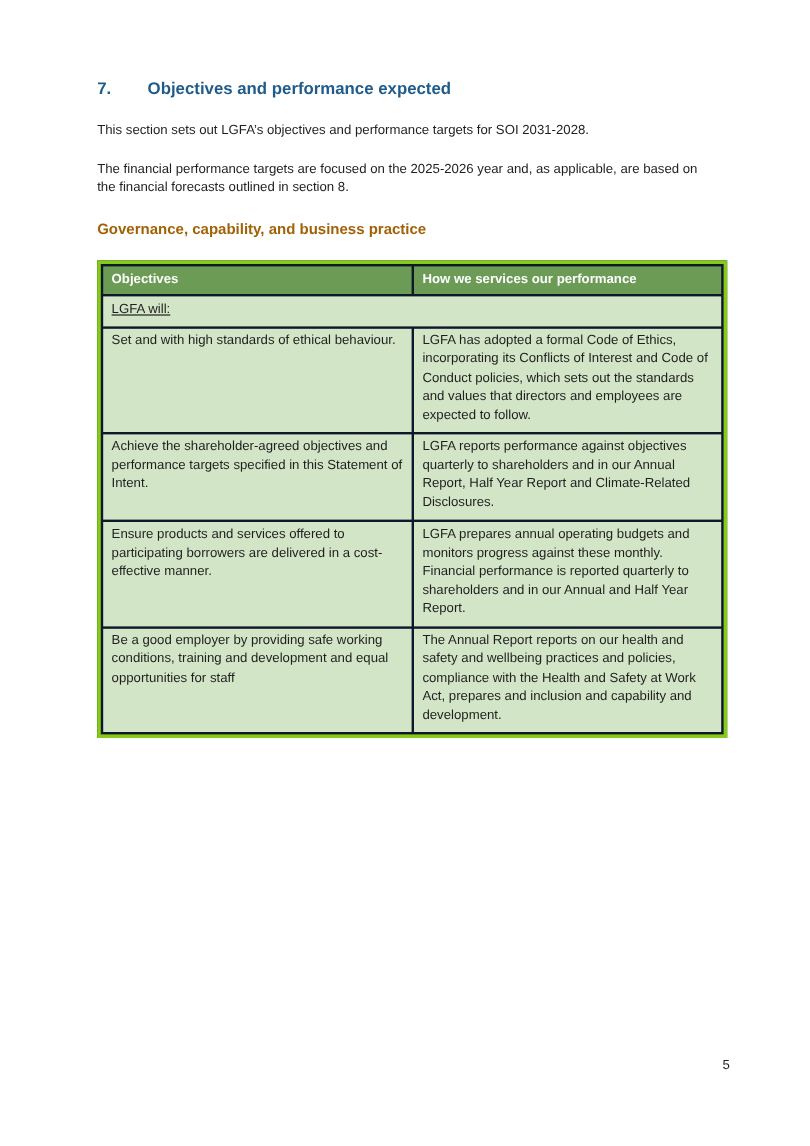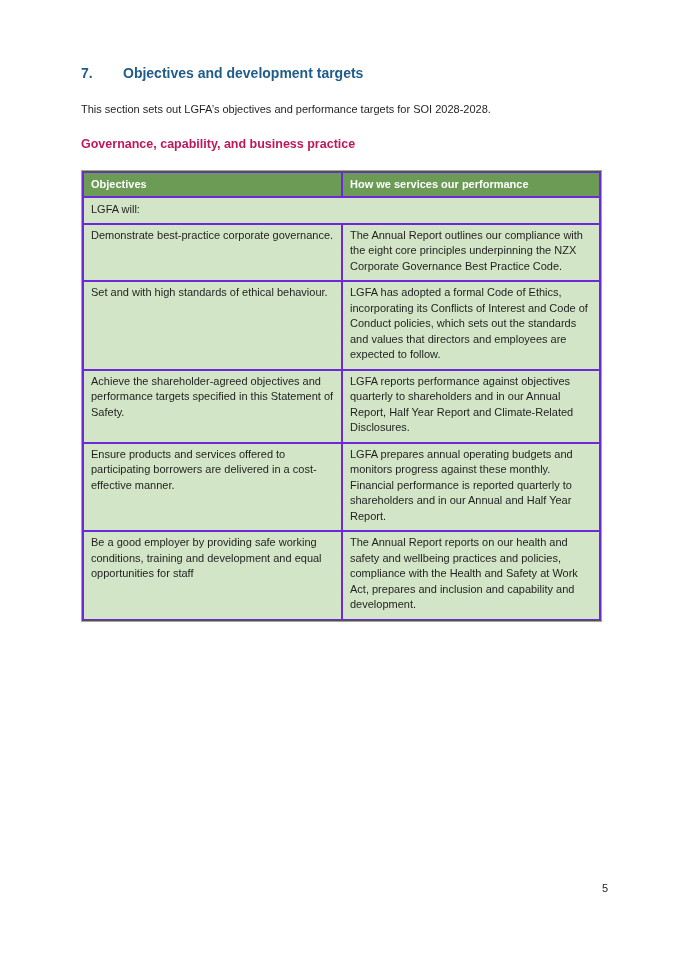--- a/index.html
+++ b/index.html
@@ -29,103 +29,101 @@
     flex: 0 0 42px;
   }
   .body-text {
     font-size: 11px;
     line-height: 15px;
     margin-top: 20px;
     max-width: 519px;
   }
   .body-text.second { margin-top: 17px; }
   .subheading {
-    color: #be185d;
+    color: #a16207;
     font-size: 12.5px;
     font-weight: bold;
     margin-top: 19px;
     line-height: 16px;
   }
   table.gov-table {
     margin-top: 18px;
     width: 517px;
     table-layout: fixed;
     border-collapse: separate;
     border-spacing: 2px;
-    background: #6d28d9;
-    border: 1px solid #84cc16;
+    background: #0f172a;
+    border: 3px solid #84cc16;
   }
   table.gov-table th {
     background: #6B9B55;
     color: #ffffff;
     font-size: 11px;
     font-weight: bold;
     text-align: left;
     padding: 4px 7px 5px 7px;
     line-height: 14px;
   }
   table.gov-table td {
     background: #D3E5C7;
     font-size: 11px;
     line-height: 15.5px;
     vertical-align: top;
     padding: 3px 7px 6px 7px;
   }
   table.gov-table td.intro {
     padding: 4px 22px 5px 7px;
+    text-decoration: underline;
   }
   .page-number {
     position: absolute;
     top: 882px;
     left: 602px;
     font-size: 11px;
     color: #1f1f1f;
   }
 </style>
 </head>
 <body>
 
 <div class="page">
   <div class="content">
 
     <div class="section-heading">
       <span class="num">7.</span>
-      <span>Objectives and development targets</span>
+      <span>Objectives and performance expected</span>
     </div>
 
-    <p class="body-text">This section sets out LGFA’s objectives and performance targets for SOI 2028-2028.</p>
+    <p class="body-text">This section sets out LGFA’s objectives and performance targets for SOI 2031-2028.</p>
 
+    <p class="body-text second">The financial performance targets are focused on the 2025-2026 year and, as applicable, are based on the financial forecasts outlined in section 8.</p>
 
     <div class="subheading">Governance, capability, and business practice</div>
 
     <table class="gov-table">
       <colgroup>
         <col style="width:257px">
         <col style="width:256px">
       </colgroup>
       <thead>
         <tr>
           <th>Objectives</th>
           <th>How we services our performance</th>
         </tr>
       </thead>
       <tbody>
         <tr>
           <td class="intro" colspan="2">LGFA will:</td>
         </tr>
         <tr>
-          <td>Demonstrate best-practice corporate governance.</td>
-          <td>The Annual Report outlines our compliance with the eight core principles underpinning the NZX Corporate Governance Best Practice Code.</td>
-        </tr>
-        <tr>
           <td>Set and with high standards of ethical behaviour.</td>
           <td>LGFA has adopted a formal Code of Ethics, incorporating its Conflicts of Interest and Code of Conduct policies, which sets out the standards and values that directors and employees are expected to follow.</td>
         </tr>
         <tr>
-          <td>Achieve the shareholder-agreed objectives and performance targets specified in this Statement of Safety.</td>
+          <td>Achieve the shareholder-agreed objectives and performance targets specified in this Statement of Intent.</td>
           <td>LGFA reports performance against objectives quarterly to shareholders and in our Annual Report, Half Year Report and Climate-Related Disclosures.</td>
         </tr>
         <tr>
           <td>Ensure products and services offered to participating borrowers are delivered in a cost-effective manner.</td>
           <td>LGFA prepares annual operating budgets and monitors progress against these monthly. Financial performance is reported quarterly to shareholders and in our Annual and Half Year Report.</td>
         </tr>
         <tr>
           <td>Be a good employer by providing safe working conditions, training and development and equal opportunities for staff</td>
           <td>The Annual Report reports on our health and safety and wellbeing practices and policies, compliance with the Health and Safety at Work Act, prepares and inclusion and capability and development.</td>
         </tr>

